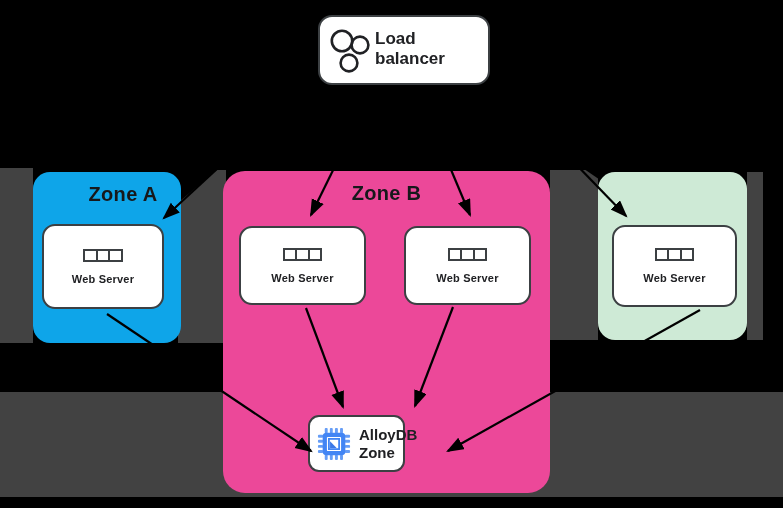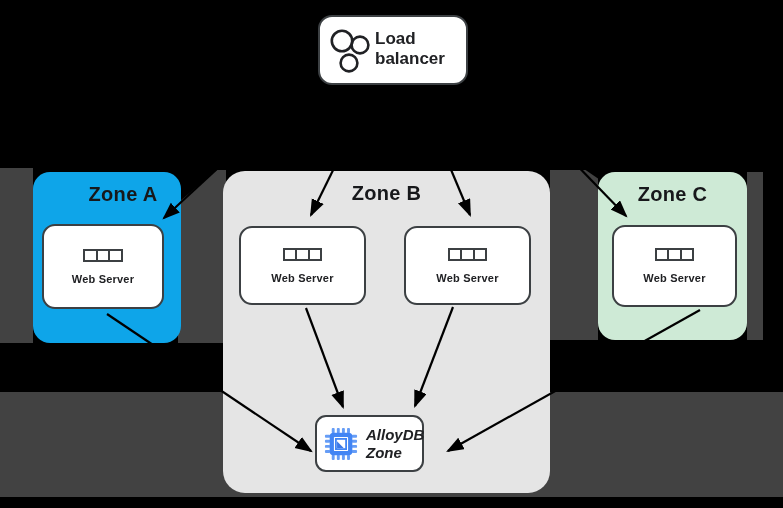--- a/index.html
+++ b/index.html
@@ -34,30 +34,30 @@
   #ws-b1{left:16px;top:55px;width:127px;height:79px;}
   #ws-b2{left:181px;top:55px;width:127px;height:79px;}
   #ws-c{left:14px;top:53px;width:125px;height:82px;}
   .srv-icon{display:flex;}
   .srv-icon i{display:block;width:14.5px;height:13px;border:2.2px solid #3c4043;
     box-sizing:border-box;background:#fff;}
   .srv-icon i + i{margin-left:-2.2px;}
   .ws-label{font-weight:bold;font-size:11px;color:#202124;letter-spacing:.2px;}
 
   
-  #lb{position:absolute;left:318px;top:15px;width:150px;height:70px;background:#fff;
+  #lb{position:absolute;left:318px;top:15px;width:172px;height:70px;background:#fff;
     border:2.5px solid #3c4043;border-radius:14px;box-sizing:border-box;}
   #lb svg{position:absolute;left:6px;top:9px;}
   #lb .lb-text{position:absolute;left:55px;top:12px;font-weight:bold;font-size:17px;
     line-height:20px;color:#202124;}
 
   
-  #dbbox{position:absolute;left:92px;top:244px;width:109px;height:57px;background:#fff;
+  #dbbox{position:absolute;left:85px;top:244px;width:97px;height:57px;background:#fff;
     border:2.5px solid #3c4043;border-radius:11px;box-sizing:border-box;
-    display:flex;align-items:center;font-style:italic;}
+    display:flex;align-items:center;}
   #dbbox svg{margin-left:7px;flex:0 0 auto;}
   #dbbox .db-text{font-weight:bold;font-size:15px;line-height:17.5px;color:#202124;margin-left:8px;}
 
   
   #arrows{position:absolute;left:0;top:0;width:783px;height:508px;pointer-events:none;}
 </style>
 </head>
 <body>
 
 <div id="canvas">
@@ -75,21 +75,21 @@
     <div class="wsbox" id="ws-a">
       <span class="srv-icon">
           <i></i>
           <i></i>
           <i></i>
         </span>
       <span class="ws-label">Web Server</span>
     </div>
   </div>
 
-  <div class="zone" id="zone-b" style="background: #e5e5e5;">
+  <div class="zone" id="zone-b" style="background: #ec4899;">
     <div class="zone-title">Zone B</div>
     <div class="wsbox" id="ws-b1">
       <span class="srv-icon">
           <i></i>
           <i></i>
           <i></i>
         </span>
       <span class="ws-label">Web Server</span>
     </div>
     <div class="wsbox" id="ws-b2">
@@ -127,21 +127,20 @@
         <path d="M13.8 15.2 L13.8 22.2 L20.8 22.2 Z" fill="#3B78E7"></path>
       </svg>
       <div class="db-text">
         <div>AlloyDB</div>
         <div>Zone</div>
       </div>
     </div>
   </div>
 
   <div class="zone" id="zone-c" style="background: rgb(206, 234, 214);">
-    <div class="zone-title">Zone C</div>
     <div class="wsbox" id="ws-c">
       <span class="srv-icon">
           <i></i>
           <i></i>
           <i></i>
         </span>
       <span class="ws-label">Web Server</span>
     </div>
   </div>
 

